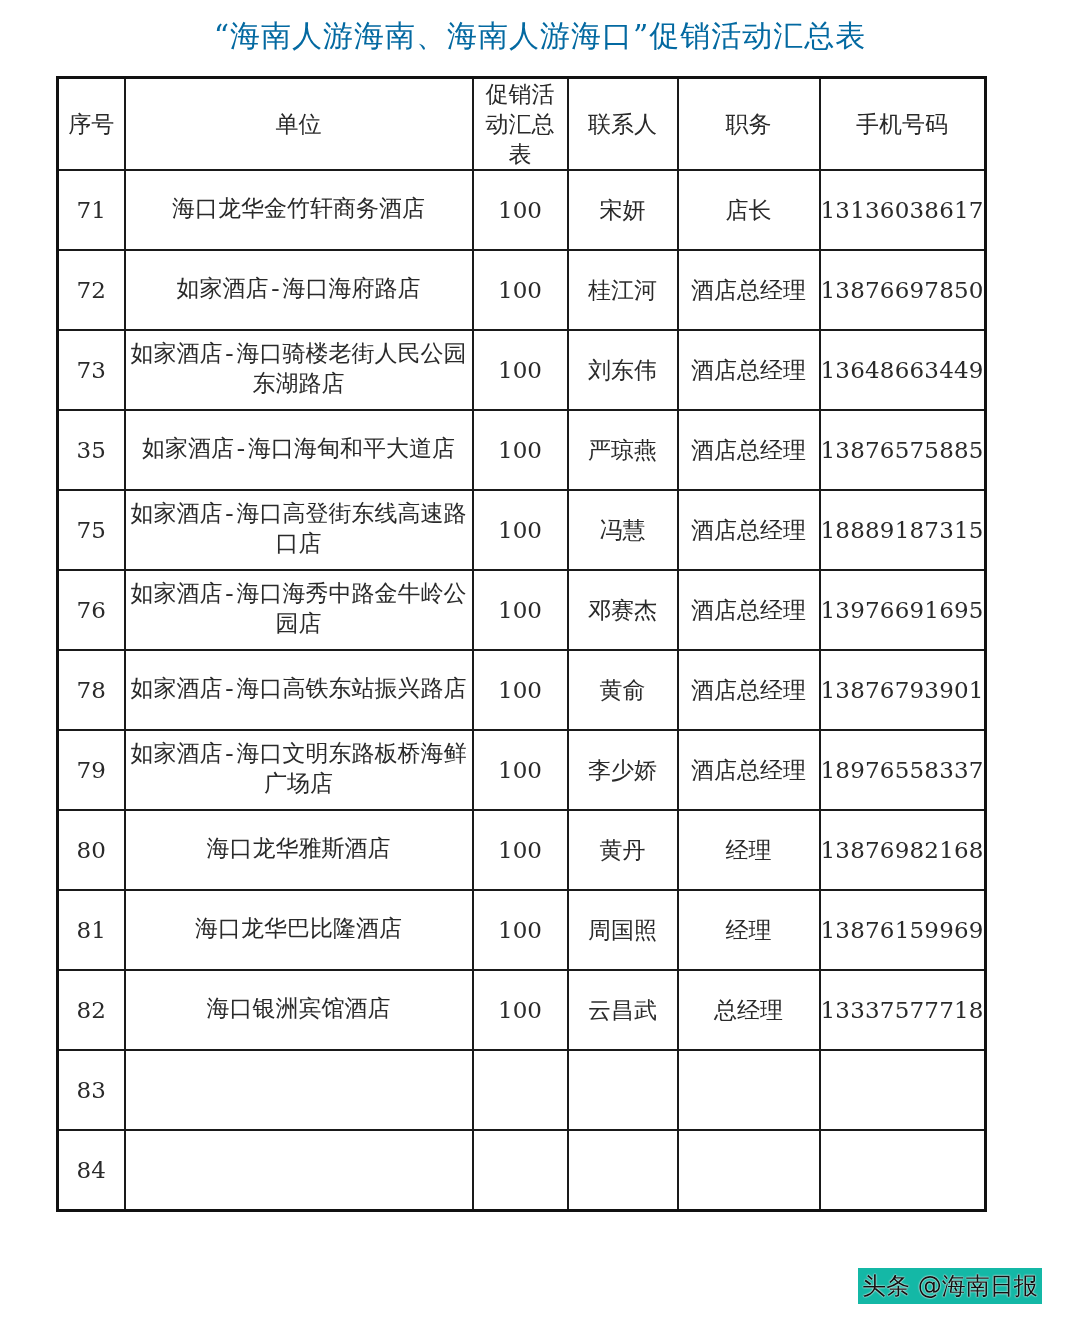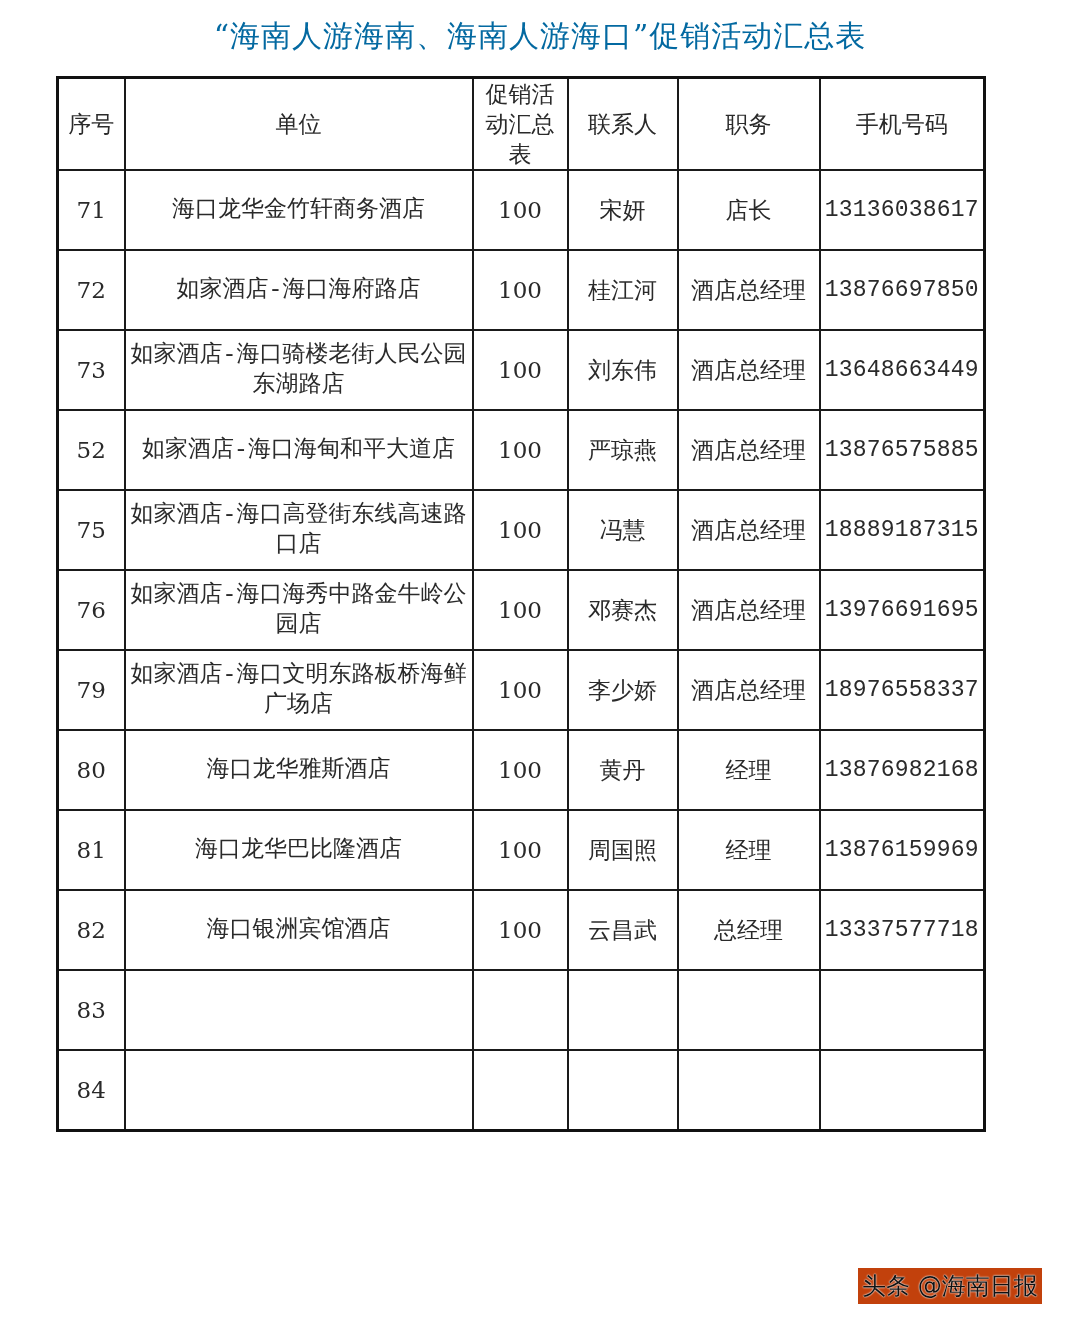--- a/index.html
+++ b/index.html
@@ -51,31 +51,31 @@
     font-size: 23px;
     line-height: 30px;
   }
   table.summary td {
     height: 78px;
     font-size: 23px;
     line-height: 30px;
   }
   td.col-no { font-size: 22px; }
   td.col-count { font-size: 22px; }
-  td.col-phone { font-size: 21px; letter-spacing: 0.2px; font-family: Liberation Mono, monospace; }
+  td.col-phone { font-size: 21px; letter-spacing: 0.2px; }
   td.col-unit { padding: 0 10px; font-family: Liberation Mono, monospace; }
   .hdr-count { font-size: 23px; line-height: 30px; }
   .watermark {
     position: absolute;
     left: 858px;
     top: 1268px;
     font-family: "DejaVu Sans", "Liberation Sans", sans-serif;
     font-size: 24px;
     color: #111111;
-    background: #c2410c;
+    background: #14b8a6;
     padding: 2px 4px;
     letter-spacing: 0px;
     text-shadow: 0 0 1px #ffffff, 0 0 2px #ffffff;
   }
 </style>
 </head>
 <body>
 
 <div class="doc-title">“海南人游海南、海南人游海口”促销活动汇总表</div>
 
@@ -120,21 +120,21 @@
       </tr>
       <tr>
         <td class="col-no">73</td>
         <td class="col-unit">如家酒店-海口骑楼老街人民公园东湖路店</td>
         <td class="col-count">100</td>
         <td>刘东伟</td>
         <td>酒店总经理</td>
         <td class="col-phone">13648663449</td>
       </tr>
       <tr>
-        <td class="col-no">52</td>
+        <td class="col-no">35</td>
         <td class="col-unit">如家酒店-海口海甸和平大道店</td>
         <td class="col-count">100</td>
         <td>严琼燕</td>
         <td>酒店总经理</td>
         <td class="col-phone">13876575885</td>
       </tr>
       <tr>
         <td class="col-no">75</td>
         <td class="col-unit">如家酒店-海口高登街东线高速路口店</td>
         <td class="col-count">100</td>
@@ -142,20 +142,28 @@
         <td>酒店总经理</td>
         <td class="col-phone">18889187315</td>
       </tr>
       <tr>
         <td class="col-no">76</td>
         <td class="col-unit">如家酒店-海口海秀中路金牛岭公园店</td>
         <td class="col-count">100</td>
         <td>邓赛杰</td>
         <td>酒店总经理</td>
         <td class="col-phone">13976691695</td>
+      </tr>
+      <tr>
+        <td class="col-no">78</td>
+        <td class="col-unit">如家酒店-海口高铁东站振兴路店</td>
+        <td class="col-count">100</td>
+        <td>黄俞</td>
+        <td>酒店总经理</td>
+        <td class="col-phone">13876793901</td>
       </tr>
       <tr>
         <td class="col-no">79</td>
         <td class="col-unit">如家酒店-海口文明东路板桥海鲜广场店</td>
         <td class="col-count">100</td>
         <td>李少娇</td>
         <td>酒店总经理</td>
         <td class="col-phone">18976558337</td>
       </tr>
       <tr>

